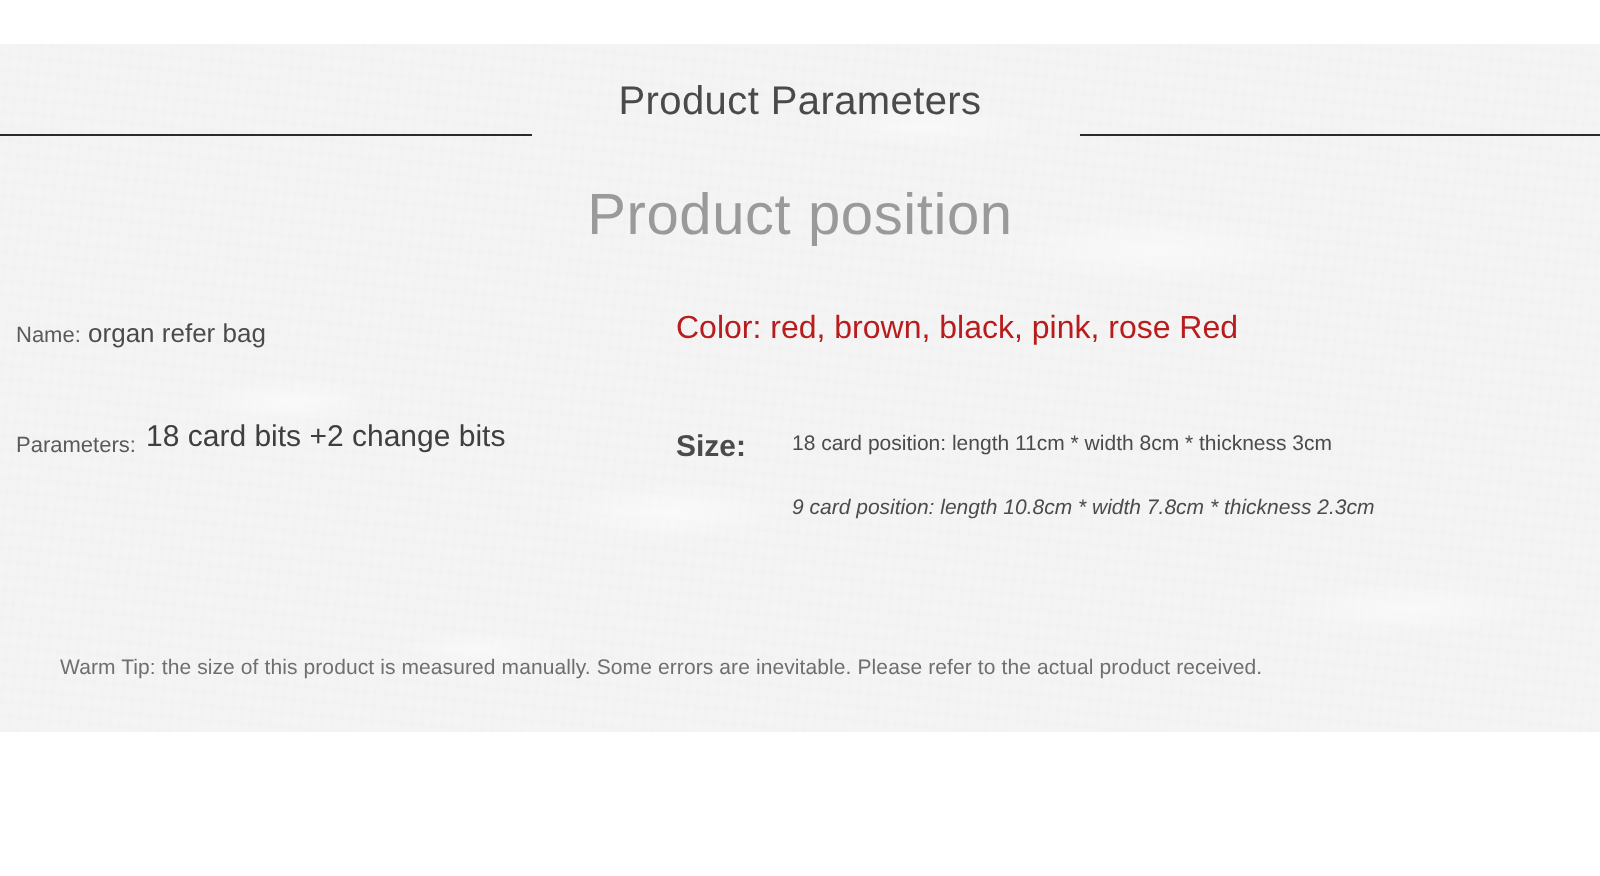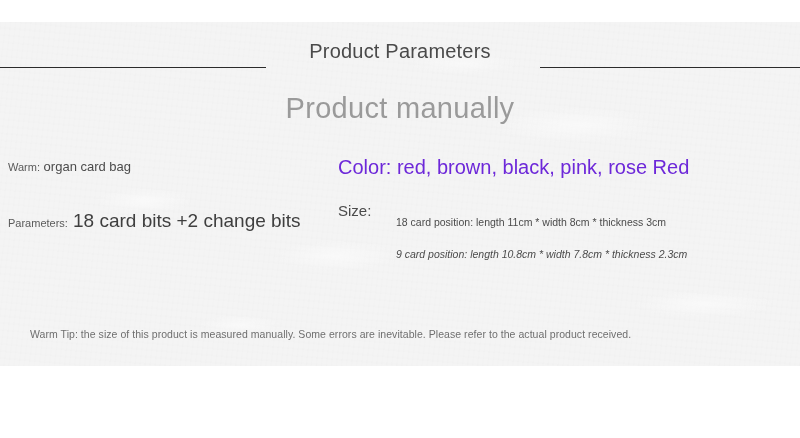--- a/index.html
+++ b/index.html
@@ -106,62 +106,63 @@
 
   .label-sm {
     font-size: 11px;
     color: #5a5a5a;
   }
   .label-md {
     font-size: 15px;
     color: #4b4b4b;
   }
   .value-lg {
-    font-size: 19px;
+    font-size: 15px;
     color: #3f3f3f;
   }
   .value-sm {
     font-size: 10.5px;
     color: #4b4b4b;
   }
 
   
   .row-name {
     left: 8px;
     top: 137px;
     font-size: 13px;
     color: #4b4b4b;
   }
 
   
   .row-color {
     left: 338px;
     top: 134px;
-    font-size: 20px;
-    color: #6d28d9;
+    font-size: 16px;
+    color: #b91c1c;
   }
 
   
   .row-structure-label {
     left: 8px;
     top: 195px;
   }
   .row-structure-1 {
     left: 73px;
     top: 188px;
   }
   .row-structure-2 {
     left: 84px;
     top: 231px;
   }
 
   
   .row-size-label {
     left: 338px;
-    top: 180px;
+    top: 193px;
+    font-weight: bold;
   }
   .row-size-1 {
     left: 396px;
     top: 194px;
   }
   .row-size-2 {
     left: 396px;
     top: 226px;
     font-style: italic;
   }
@@ -184,25 +185,25 @@
 <div class="page">
 
   <div class="panel">
 
     <div class="header">
       <div class="rule rule-left"></div>
       <div class="rule rule-right"></div>
       <div class="title">Product Parameters</div>
     </div>
 
-    <div class="subtitle">Product manually</div>
+    <div class="subtitle">Product position</div>
 
     <div class="spec row-name">
-      <span class="label-sm">Warm:</span>
-      <span>organ card bag</span>
+      <span class="label-sm">Name:</span>
+      <span>organ refer bag</span>
     </div>
 
     <div class="spec row-color">
       <span>Color:</span>
       <span>red, brown, black, pink, rose Red</span>
     </div>
 
     <div class="spec row-structure-label label-sm">Parameters:</div>
     <div class="spec row-structure-1 value-lg">18 card bits +2 change bits</div>
 

